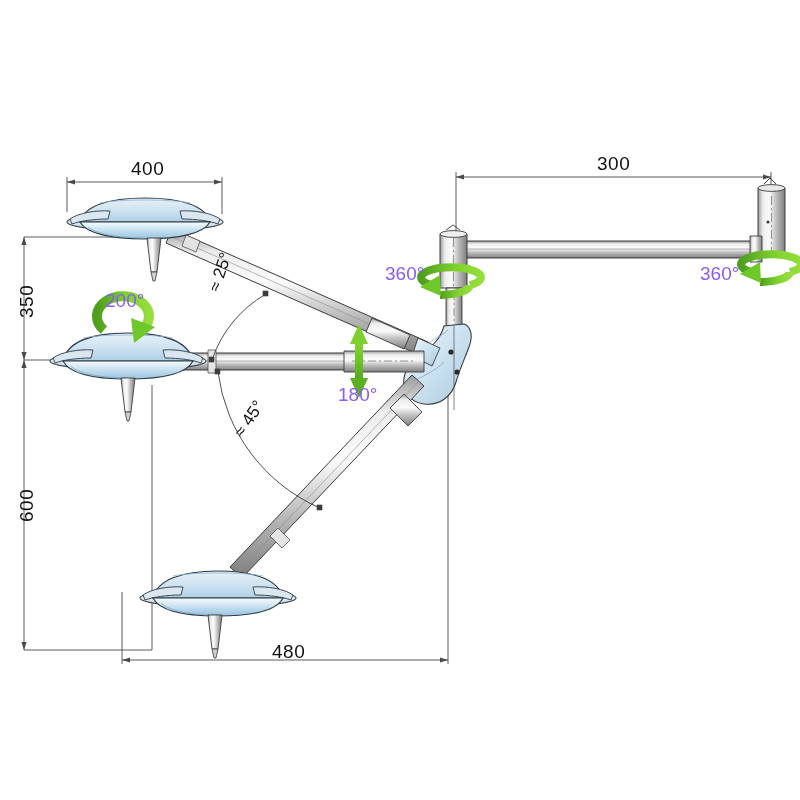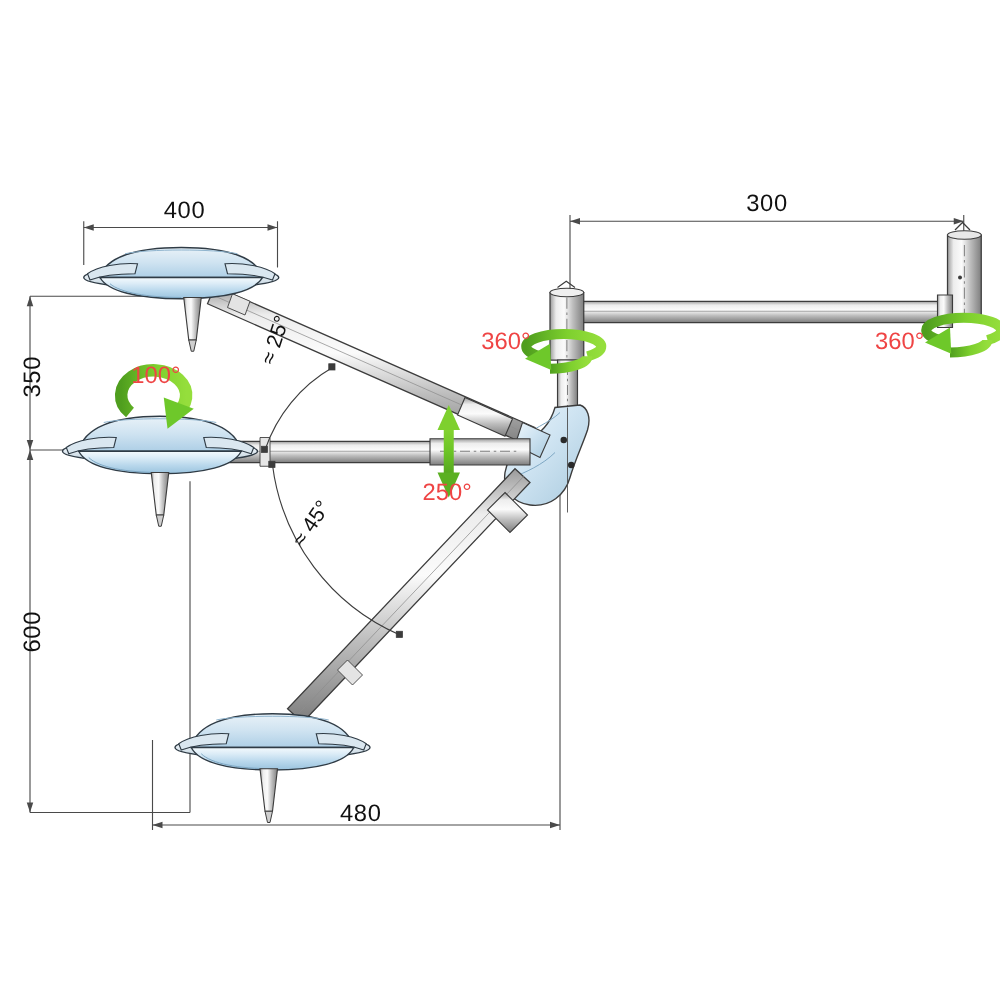--- a/index.html
+++ b/index.html
@@ -38,21 +38,21 @@
     position: absolute;
     font-family: "Liberation Sans", sans-serif;
     font-size: 17px;
     color: #111111;
     white-space: nowrap;
   }
   .rot-label {
     position: absolute;
     font-family: "Liberation Sans", sans-serif;
     font-size: 19px;
-    color: #ef4444;
+    color: #8b5cf6;
     white-space: nowrap;
   }
 </style>
 </head>
 <body>
 
 <div id="root">
 
   <svg id="diagram-svg" viewBox="0 0 800 800">
     <defs>
@@ -291,21 +291,21 @@
   <div class="dim-label vert" style="left:16px; top:318px;">350</div>
 
   <div class="dim-label vert" style="left:16px; top:522px;">600</div>
 
   <div class="dim-label" style="left:272px; top:641px;">480</div>
 
   <div class="angle-label" style="left:205px; top:288px; transform-origin:0 0; transform:rotate(-72deg);">≈ 25°</div>
 
   <div class="angle-label" style="left:230px; top:430px; transform-origin:0 0; transform:rotate(-56deg);">≈ 45°</div>
 
-  <div class="rot-label" style="left:105px; top:290px;">100°</div>
-
-  <div class="rot-label" style="left:338px; top:384px;">250°</div>
+  <div class="rot-label" style="left:105px; top:290px;">200°</div>
+
+  <div class="rot-label" style="left:338px; top:384px;">180°</div>
 
   <div class="rot-label" style="left:385px; top:263px;">360°</div>
 
   <div class="rot-label" style="left:700px; top:263px;">360°</div>
 
 </div>
 
 </body></html>

